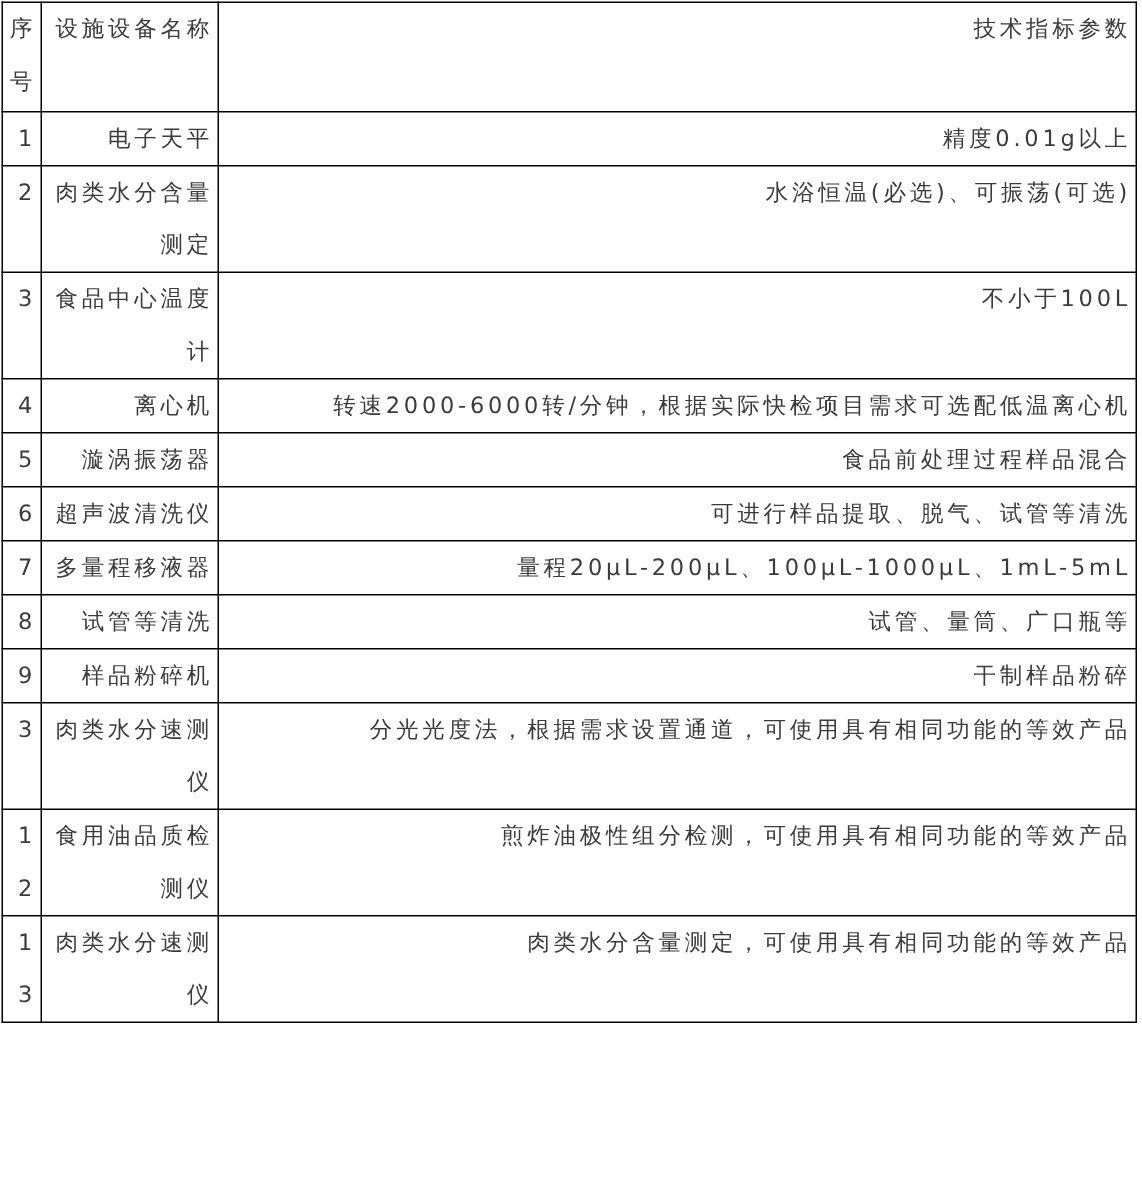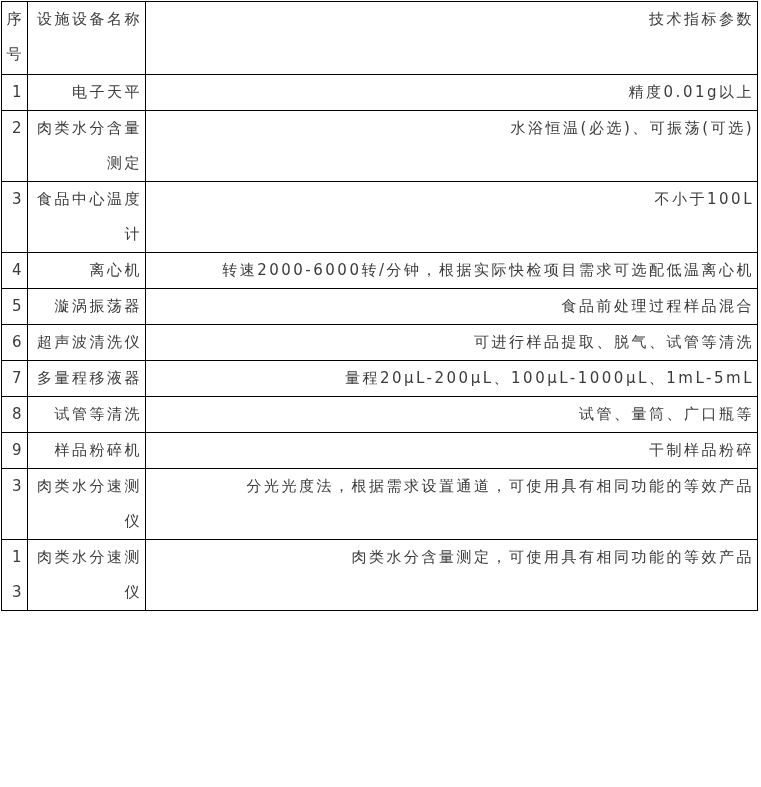--- a/index.html
+++ b/index.html
@@ -103,19 +103,24 @@
           <td>9</td>
           <td>样品粉碎机</td>
           <td>干制样品粉碎</td>
         </tr>
         <tr>
           <td>3</td>
           <td>肉类水分速测仪</td>
           <td>分光光度法，根据需求设置通道，可使用具有相同功能的等效产品</td>
         </tr>
         <tr>
+          <td>12</td>
+          <td>食用油品质检测仪</td>
+          <td>煎炸油极性组分检测，可使用具有相同功能的等效产品</td>
+        </tr>
+        <tr>
           <td>13</td>
           <td>肉类水分速测仪</td>
           <td>肉类水分含量测定，可使用具有相同功能的等效产品</td>
         </tr>
       </tbody>
   </table>
 </div>
 
 </body></html>

